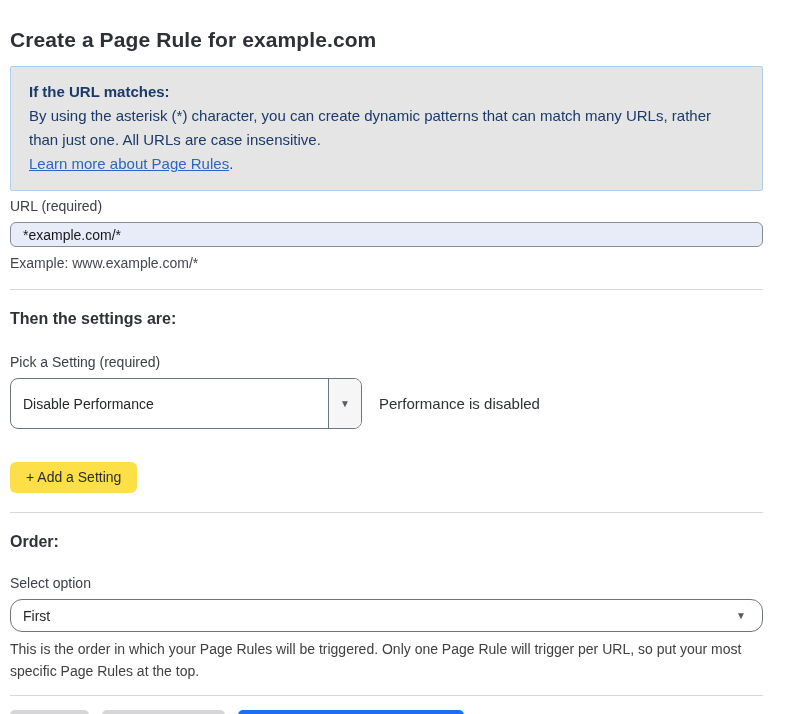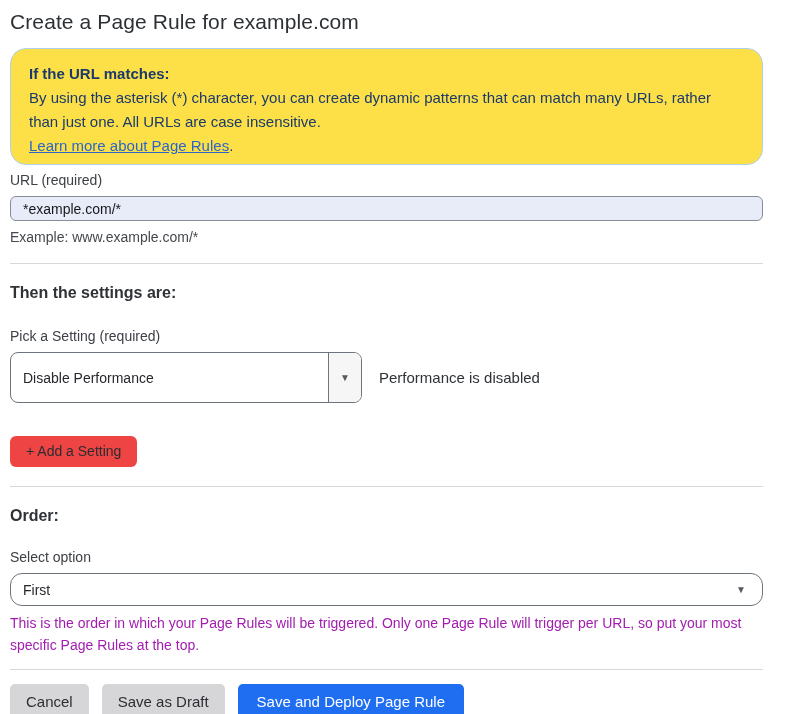--- a/index.html
+++ b/index.html
@@ -5,33 +5,33 @@
   * { margin: 0; padding: 0; box-sizing: border-box; }
   html, body { width: 790px; height: 714px; background: #ffffff; }
   body {
     font-family: "Liberation Sans", "DejaVu Sans", sans-serif;
     color: #303338;
     overflow: hidden;
   }
   .container { margin-left: 10px; width: 753px; }
 
   .page-title {
-    margin-top: 10px;
+    margin-top: 28px;
     font-size: 21px;
-    font-weight: 400;
+    font-weight: 700;
     color: #2d3035;
     letter-spacing: 0.1px;
   }
 
   .info-box {
     margin-top: 14px;
-    background: #fde047;
+    background: #e5e5e5;
     border: 1px solid #aed0ef;
-    border-radius: 16px;
-    padding: 13px 18px 6px 18px;
+    border-radius: 2px;
+    padding: 13px 18px 14px 18px;
     color: #1b3a6b;
     font-size: 15px;
     line-height: 24px;
   }
   .info-box .info-heading { font-weight: 700; }
   .info-box .info-link {
     color: #2a66c9;
     text-decoration: underline;
     cursor: pointer;
   }
@@ -118,21 +118,21 @@
   }
   .setting-status {
     margin-left: 17px;
     font-size: 15px;
     color: #2f3237;
   }
 
   .add-setting-button {
     margin-top: 33px;
     display: inline-block;
-    background: #ef4444;
+    background: #fde047;
     border: none;
     border-radius: 6px;
     padding: 7px 16px 8px 16px;
     font-family: "Liberation Sans", "DejaVu Sans", sans-serif;
     font-size: 14px;
     color: #2b2d31;
     cursor: pointer;
   }
 
   .order-select {
@@ -148,21 +148,21 @@
     padding: 0 16px 0 12px;
     font-size: 14px;
     color: #26282c;
     cursor: pointer;
   }
 
   .order-help {
     margin-top: 6px;
     font-size: 14px;
     line-height: 22px;
-    color: #a21caf;
+    color: #404040;
   }
 
   .divider-bottom { margin-top: 13px; }
 
   .actions-row {
     margin-top: 14px;
     display: flex;
     align-items: center;
     gap: 13px;
   }

